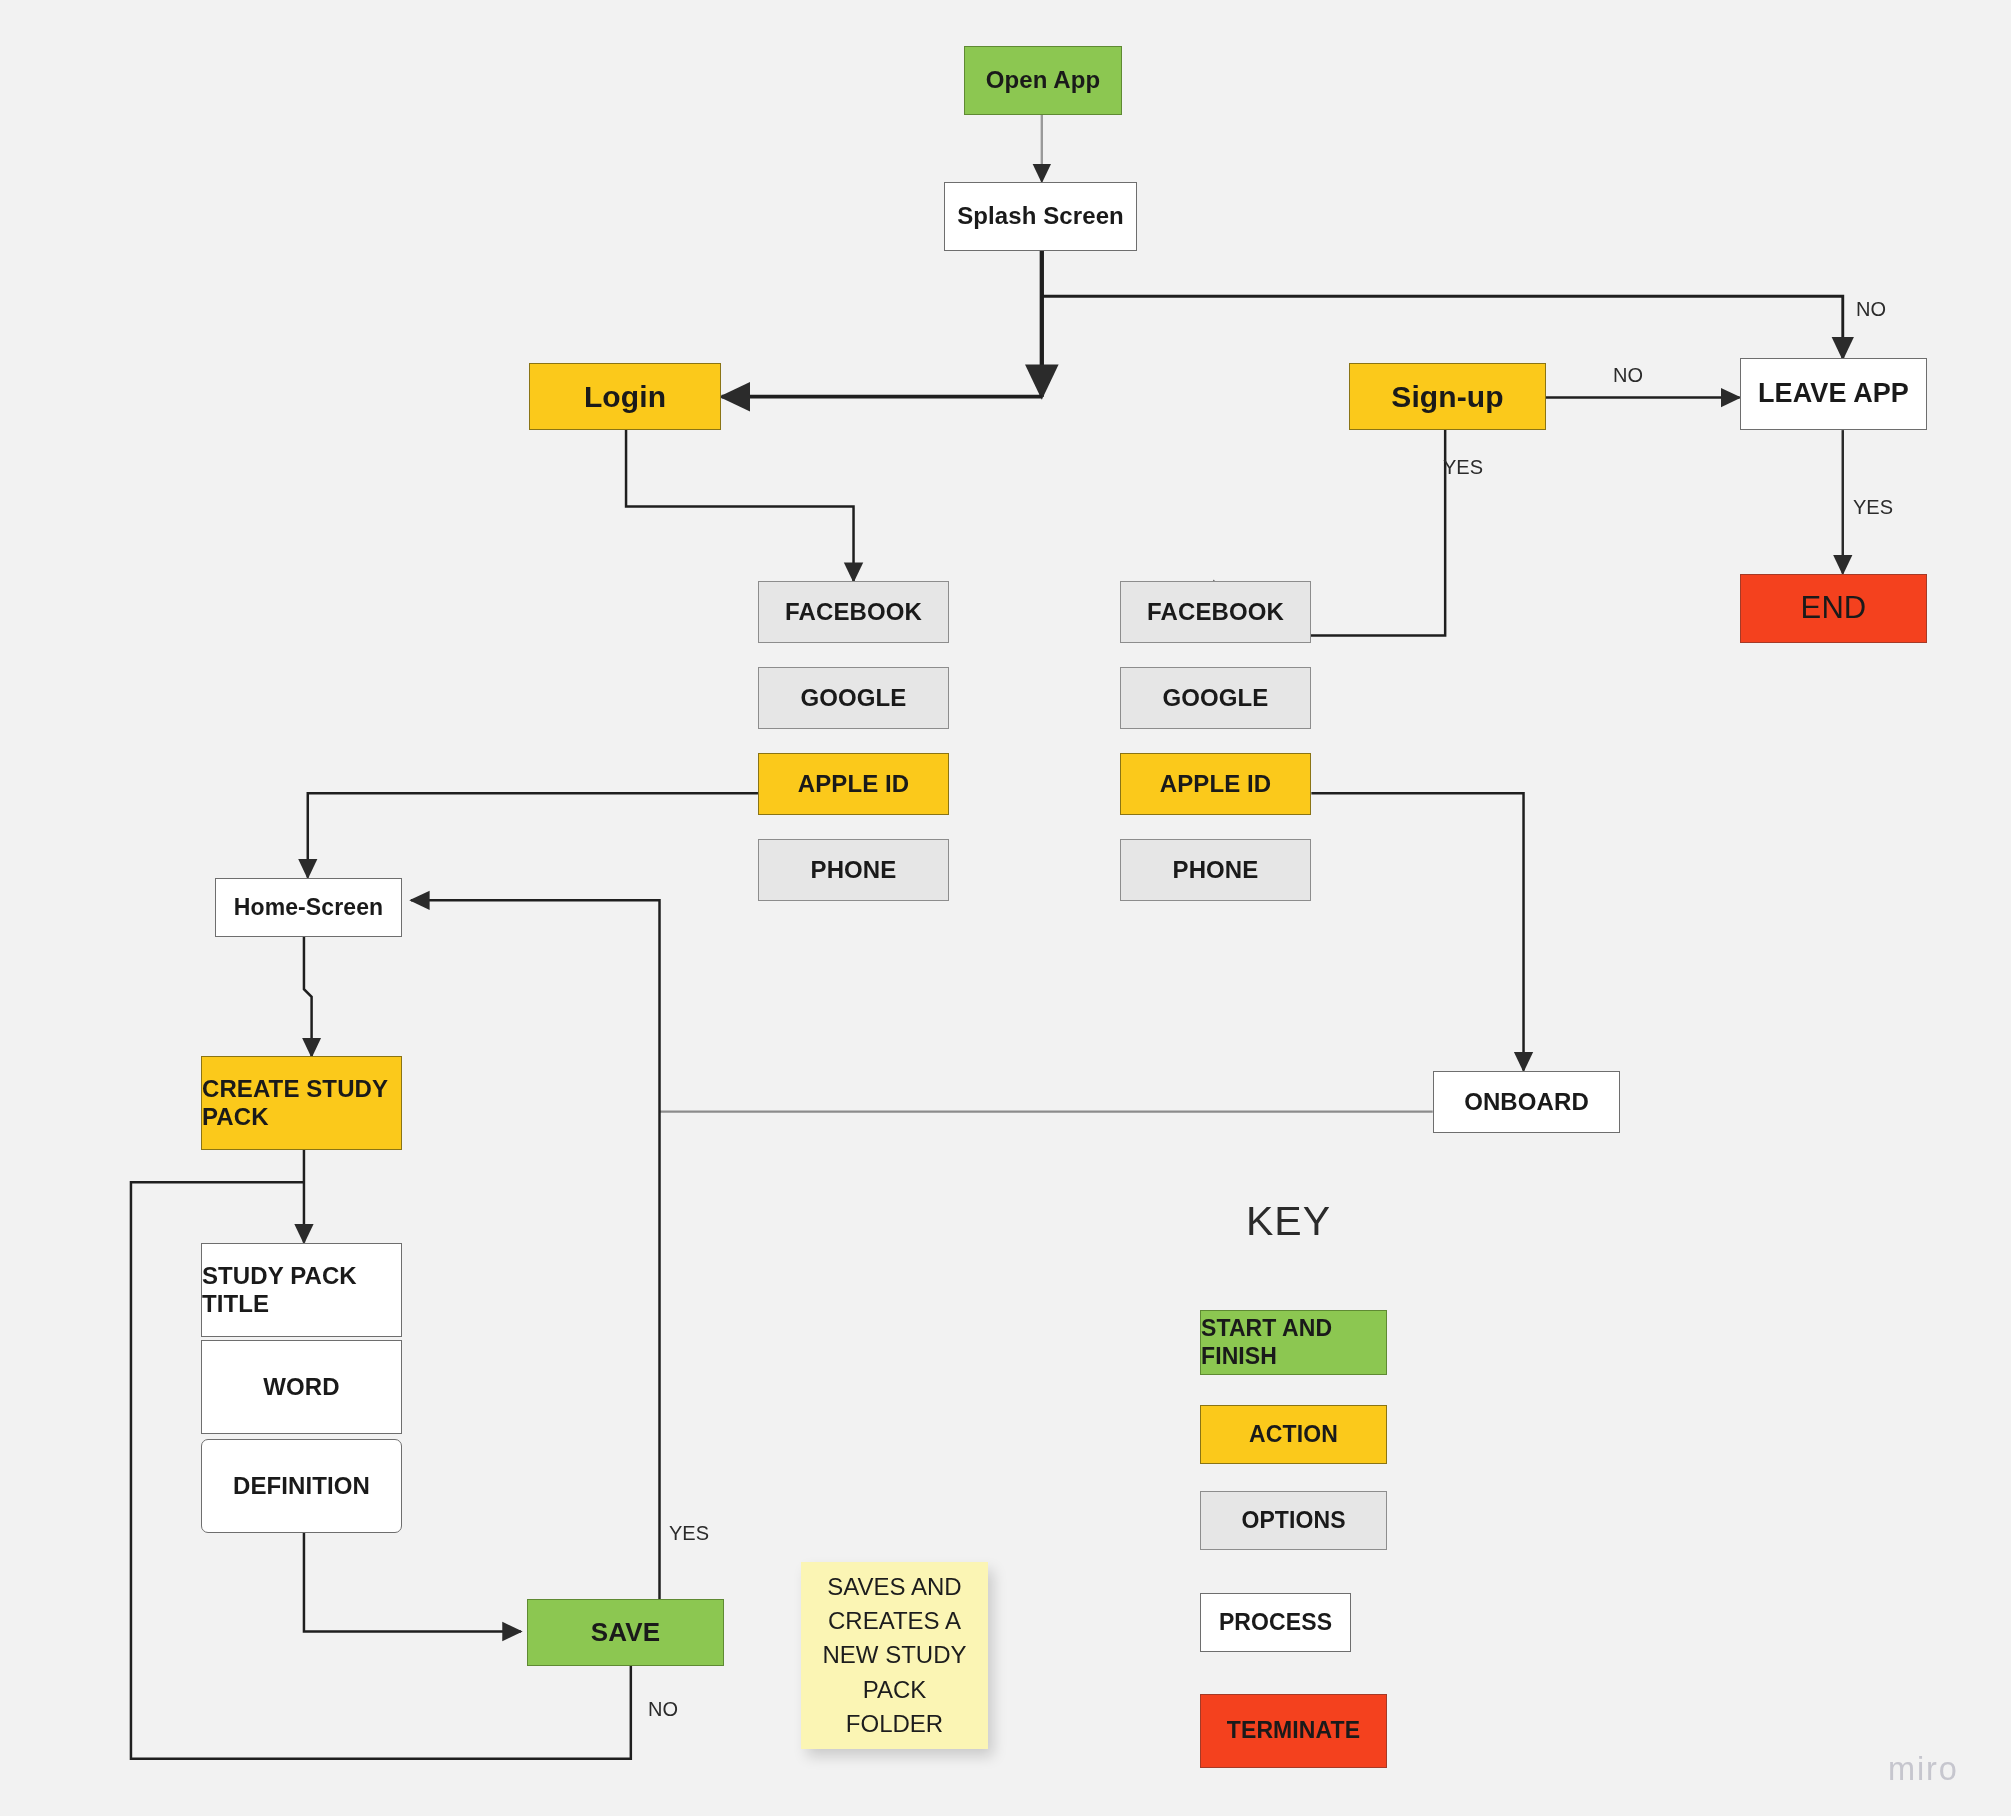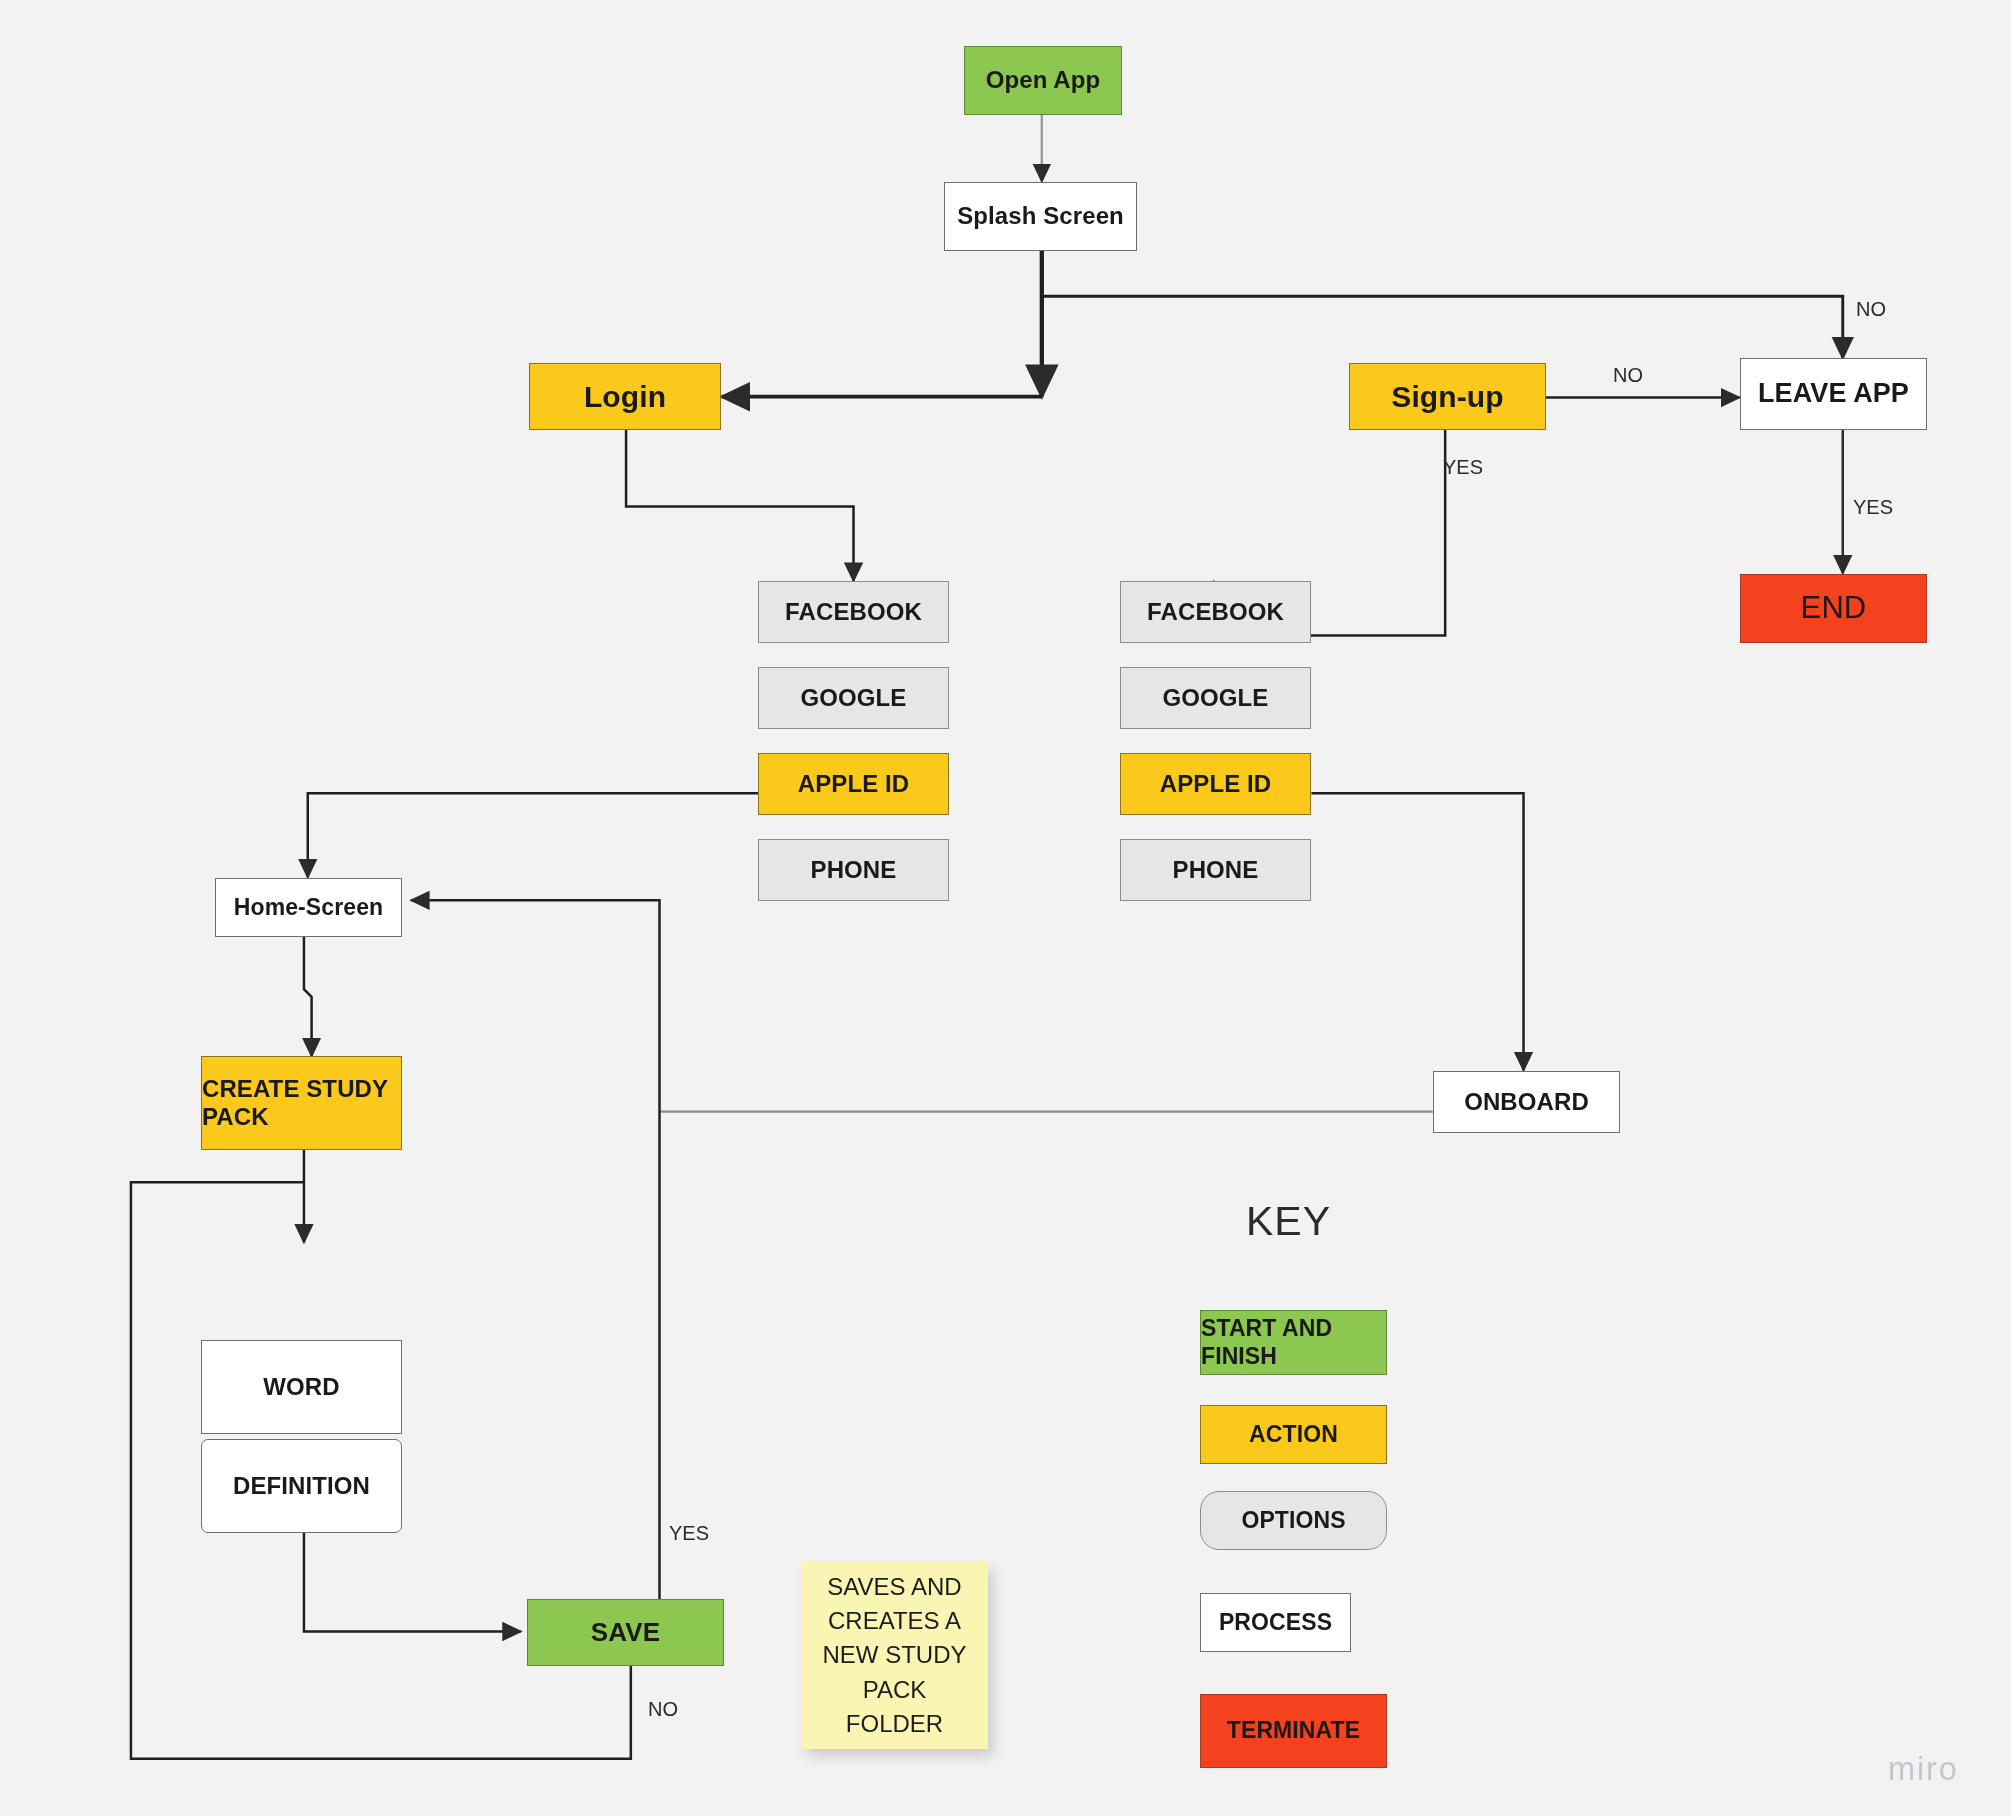--- a/index.html
+++ b/index.html
@@ -207,20 +207,23 @@
   </div>
 
   <div class="node n-process" style="left:1433px; top:1071px; width:187px; height:62px; font-size:24px;">
     <span class="lbl">ONBOARD</span>
   </div>
 
   <div class="node n-action" style="left:201px; top:1056px; width:201px; height:94px; font-size:24px;">
     <span class="lbl">CREATE STUDY PACK</span>
   </div>
 
+  <div class="node n-process" style="left:201px; top:1243px; width:201px; height:94px; font-size:24px;">
+    <span class="lbl">STUDY PACK TITLE</span>
+  </div>
 
   <div class="node n-process" style="left:201px; top:1340px; width:201px; height:94px; font-size:24px;">
     <span class="lbl">WORD</span>
   </div>
 
   <div class="node n-process" style="left:201px; top:1439px; width:201px; height:94px; font-size:24px;border-radius:7px;">
     <span class="lbl">DEFINITION</span>
   </div>
 
   <div class="node n-start" style="left:527px; top:1599px; width:197px; height:67px; font-size:26px;">
@@ -239,21 +242,21 @@
   </div>
 
   <div class="key-title" style="left:1246px; top:1198px;">KEY</div>
 
   <div class="node n-start" style="left:1200px; top:1310px; width:187px; height:65px; font-size:23px;">
     <span class="lbl">START AND FINISH</span>
   </div>
   <div class="node n-action" style="left:1200px; top:1405px; width:187px; height:59px; font-size:23px;">
     <span class="lbl">ACTION</span>
   </div>
-  <div class="node n-option" style="left:1200px; top:1491px; width:187px; height:59px; font-size:23px;border-radius:19px;">
+  <div class="node n-option" style="left:1200px; top:1491px; width:187px; height:59px; font-size:23px;">
     <span class="lbl">OPTIONS</span>
   </div>
   <div class="node n-process" style="left:1200px; top:1593px; width:151px; height:59px; font-size:23px;">
     <span class="lbl">PROCESS</span>
   </div>
   <div class="node n-term" style="left:1200px; top:1694px; width:187px; height:74px; font-size:23px;">
     <span class="lbl key-term-lbl" style="font-weight:bold;">TERMINATE</span>
   </div>
 
   <div class="watermark" style="left:1888px; top:1751px;">miro</div>

